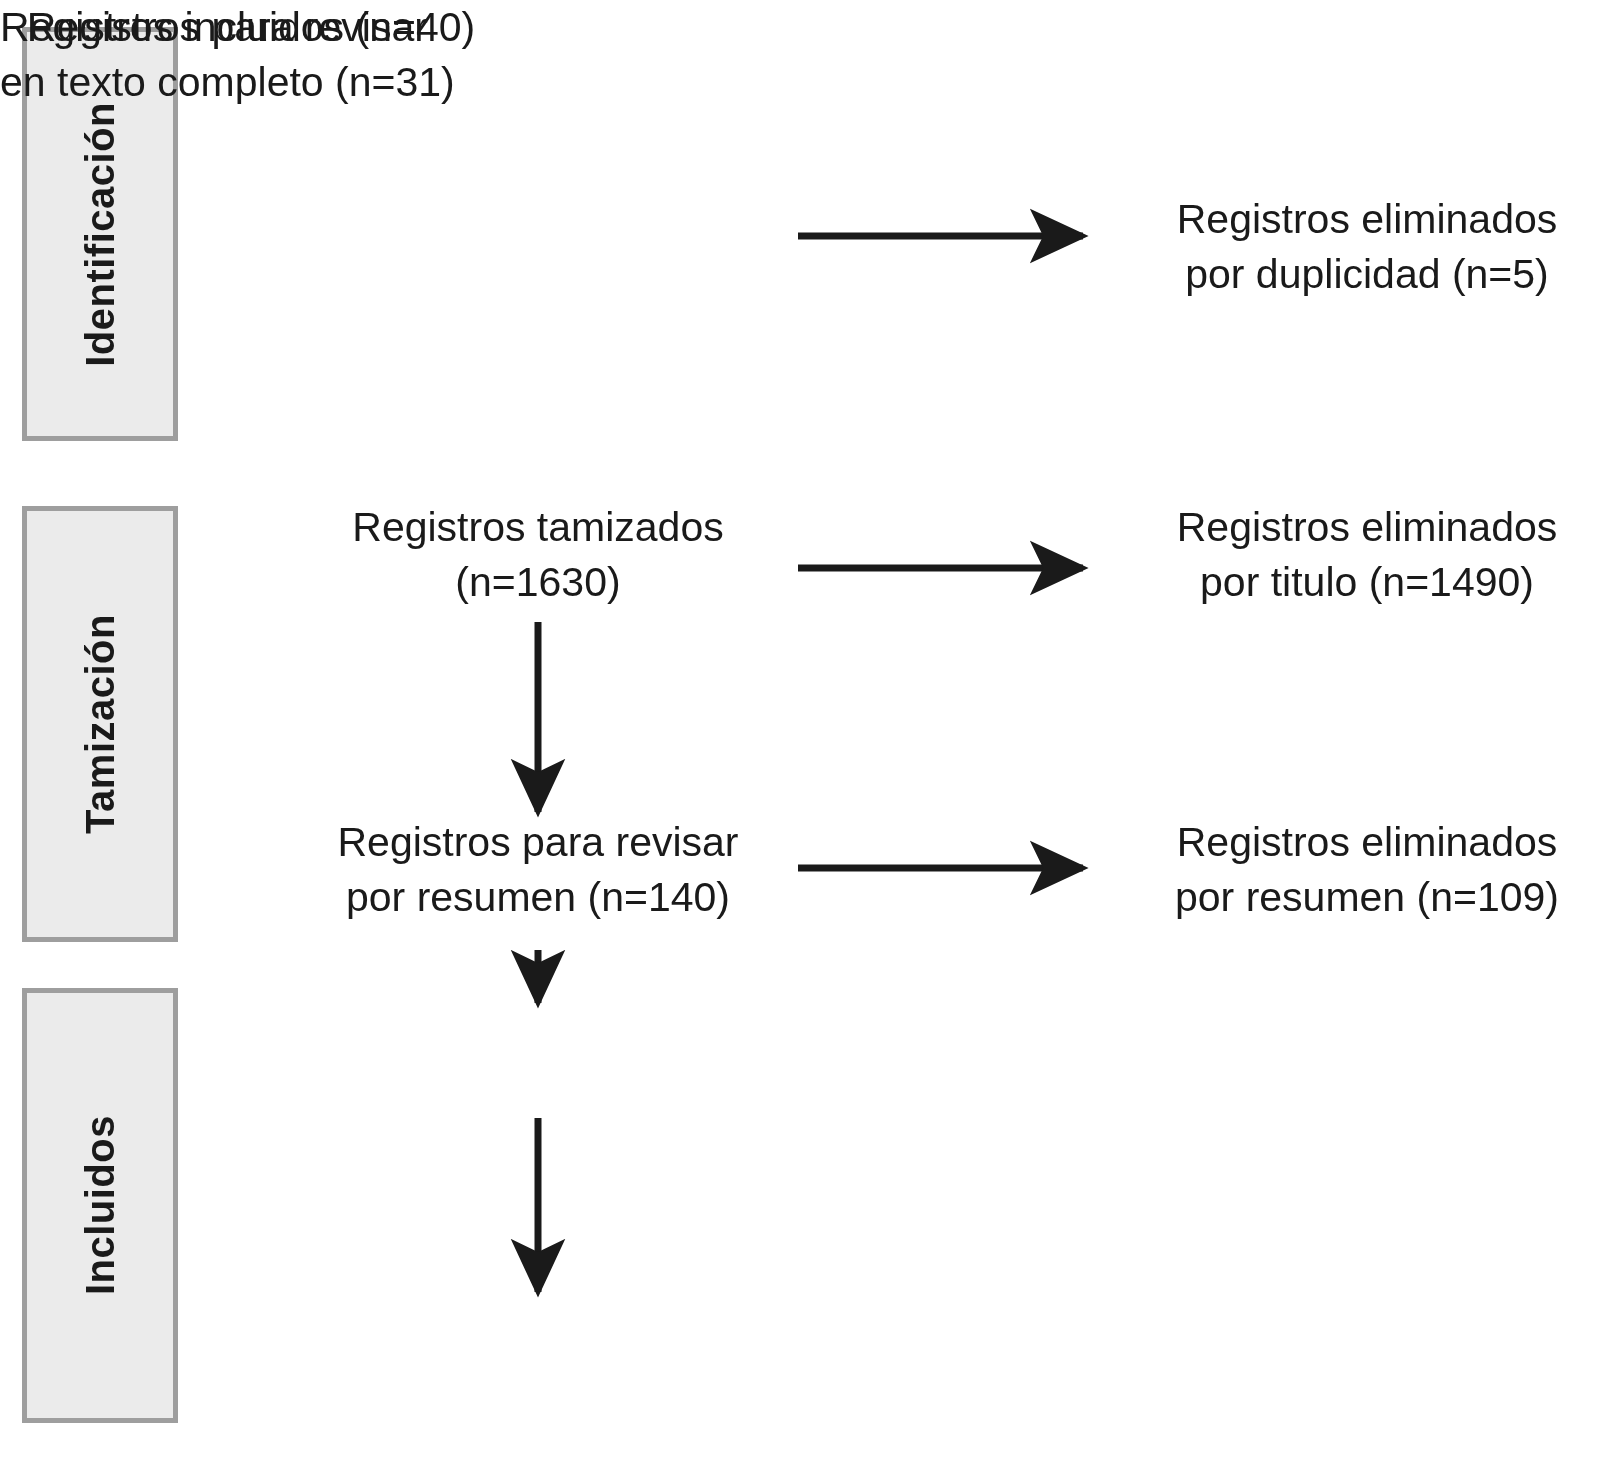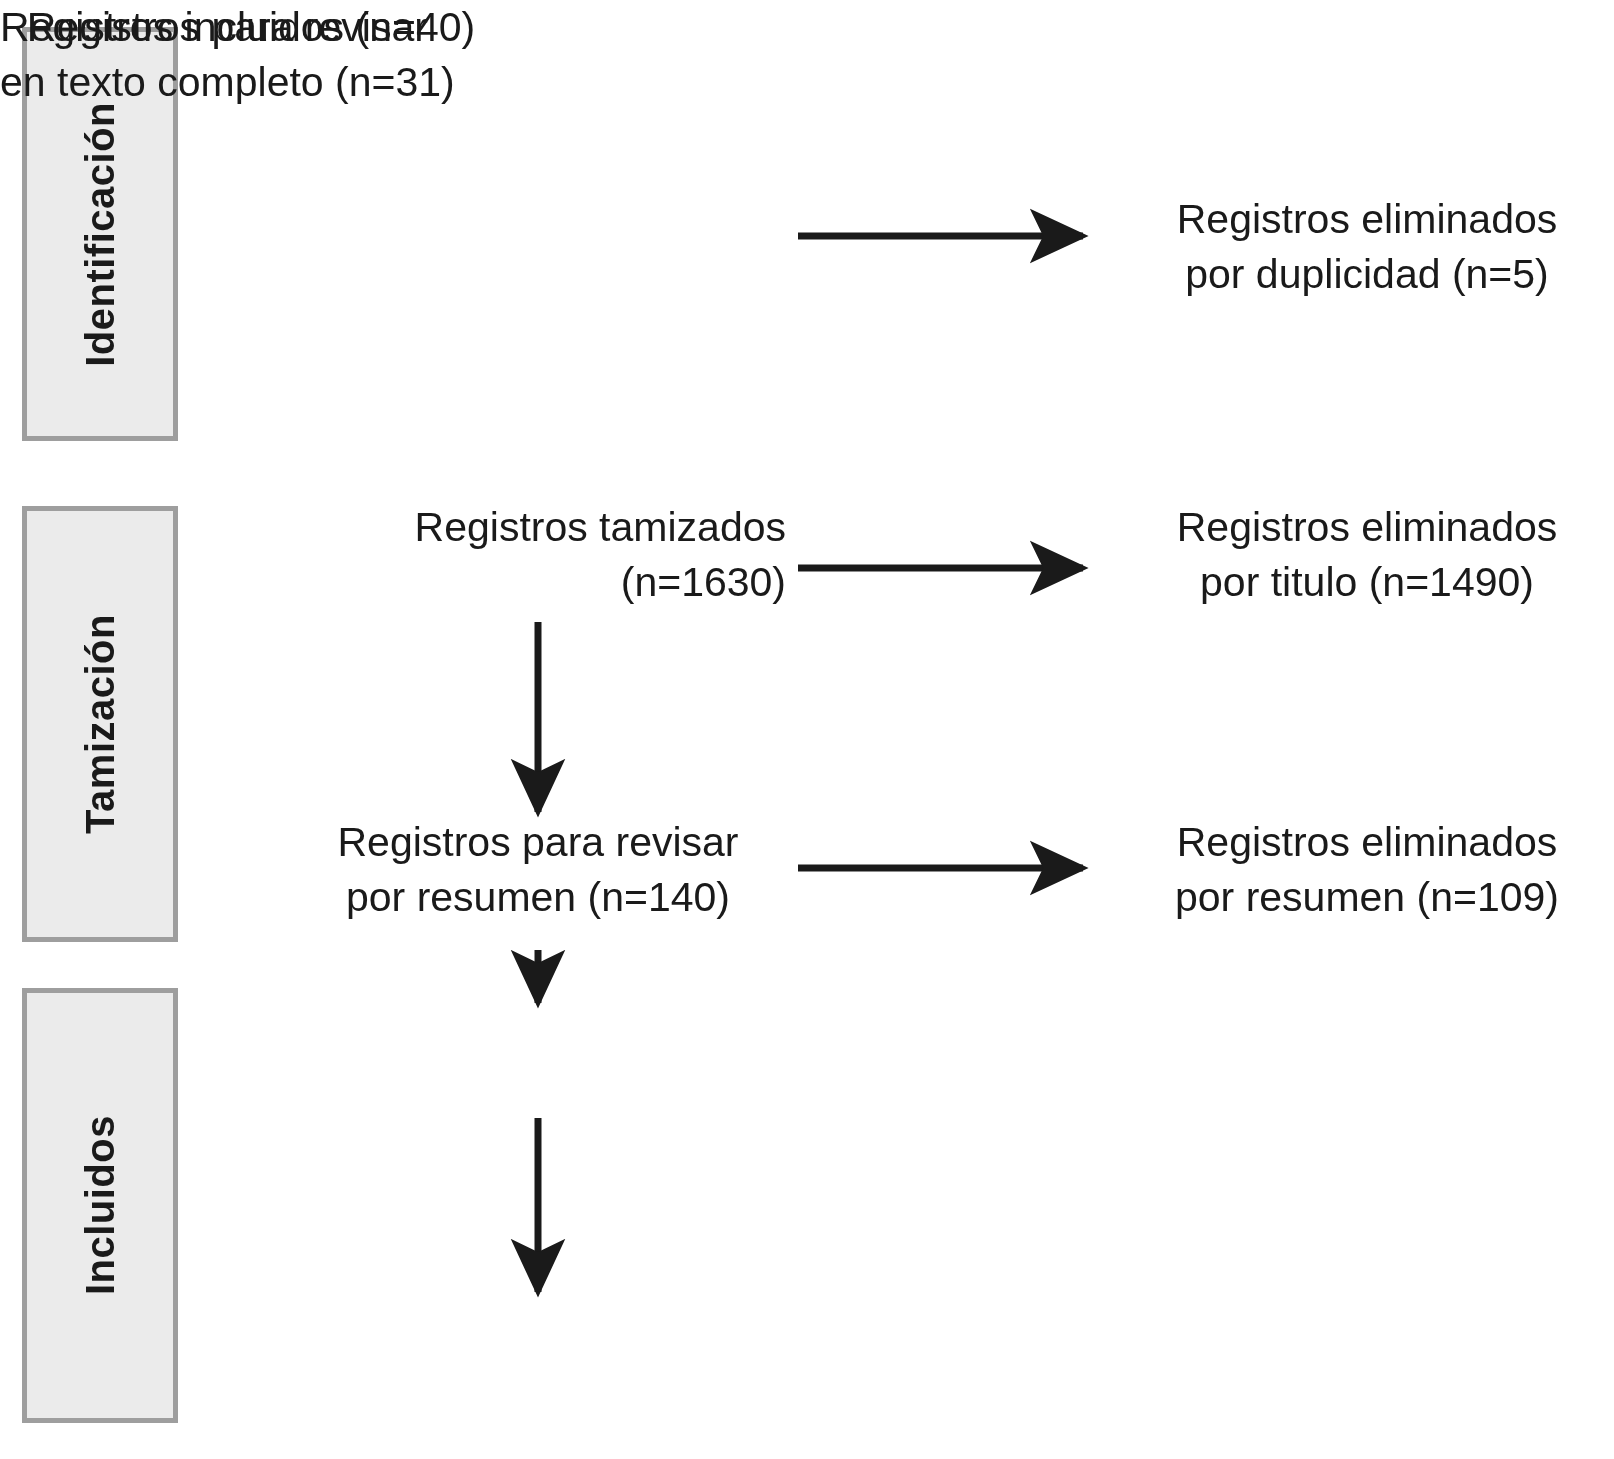--- a/index.html
+++ b/index.html
@@ -51,21 +51,21 @@
     text-align: center;
     font-size: 41px;
     line-height: 1.33;
     color: #1a1a1a;
     white-space: pre-line;
   }
 
   #txt-identificados   { left: 252px;  top: 44px;   width: 572px; }
   #txt-duplicados      { left: 1120px; top: 192px;  width: 494px; }
 
-  #txt-tamizados       { left: 290px;  top: 500px;  width: 496px; text-align: right; }
+  #txt-tamizados       { left: 290px;  top: 500px;  width: 496px; }
   #txt-titulo          { left: 1120px; top: 500px;  width: 494px; }
 
   #txt-resumen-rev     { left: 290px;  top: 815px;  width: 496px; }
   #txt-resumen-elim    { left: 1120px; top: 815px;  width: 494px; }
 
   #txt-texto-completo  { left": 0;  left: 270px;  top: 1008px; width: 536px; }
   #txt-excluidos       { left: 1050px; top: 1008px; width: 564px; }
 
   #txt-incluidos-final { left: 270px;  top: 1300px; width: 536px; }
 

